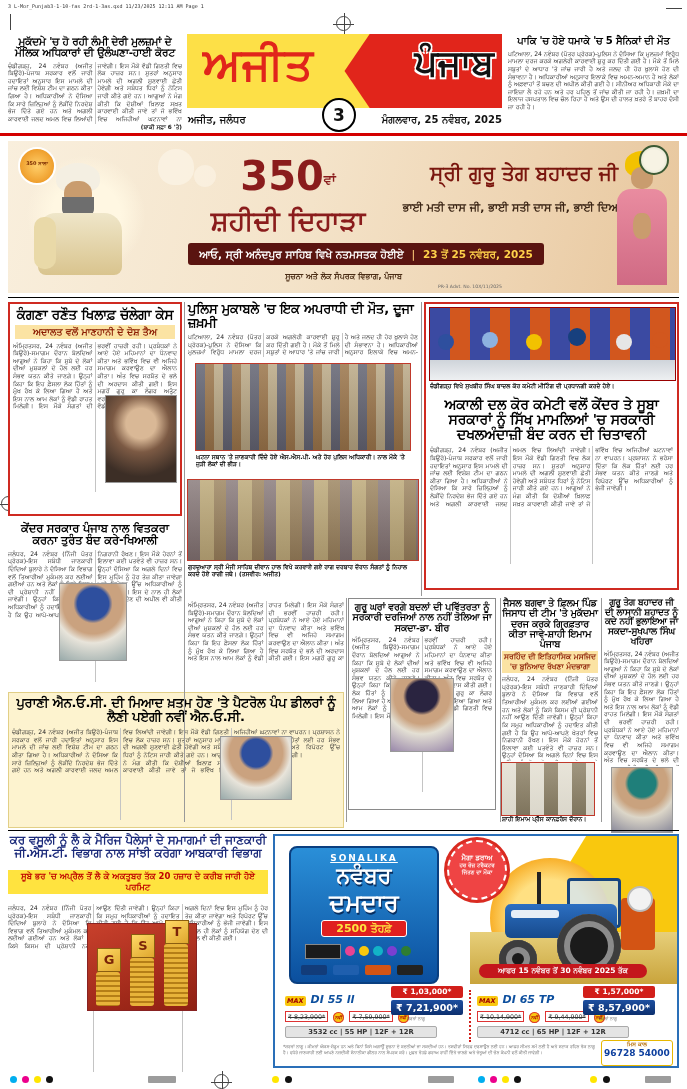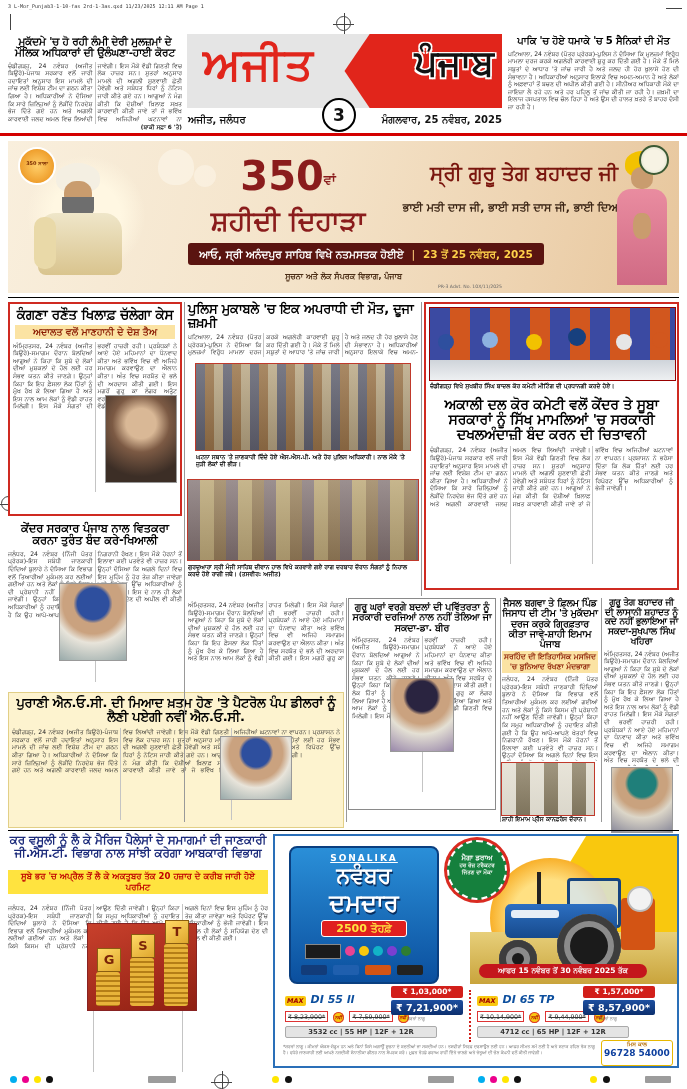--- a/index.html
+++ b/index.html
@@ -46,21 +46,21 @@
   <div class="reg" style="left:214px;top:1074px"></div>
   <div class="abs" style="left:10px;top:14px;width:1px;height:16px;background:#444"></div>
   <div class="abs" style="left:666px;top:8px;width:16px;height:1px;background:#444"></div>
 
   <div class="abs" style="left:8px;top:36px;width:174px;height:96px">
     <div class="hl ctr" style="font-size:10.5px">ਮੁਕੱਦਮੇ 'ਚ ਹੋ ਰਹੀ ਲੰਮੀ ਦੇਰੀ ਮੁਲਜ਼ਮਾਂ ਦੇ ਮੌਲਿਕ ਅਧਿਕਾਰਾਂ ਦੀ ਉਲੰਘਣਾ-ਹਾਈ ਕੋਰਟ</div>
     <div class="bd c2" style="height:62px;margin-top:3px">ਚੰਡੀਗੜ੍ਹ, 24 ਨਵੰਬਰ (ਅਜੀਤ ਬਿਊਰੋ)-ਪੰਜਾਬ ਸਰਕਾਰ ਵਲੋਂ ਜਾਰੀ ਹਦਾਇਤਾਂ ਅਨੁਸਾਰ ਇਸ ਮਾਮਲੇ ਦੀ ਜਾਂਚ ਲਈ ਵਿਸ਼ੇਸ਼ ਟੀਮ ਦਾ ਗਠਨ ਕੀਤਾ ਗਿਆ ਹੈ। ਅਧਿਕਾਰੀਆਂ ਨੇ ਦੱਸਿਆ ਕਿ ਸਾਰੇ ਜ਼ਿਲ੍ਹਿਆਂ ਨੂੰ ਲੋੜੀਂਦੇ ਨਿਰਦੇਸ਼ ਭੇਜ ਦਿੱਤੇ ਗਏ ਹਨ ਅਤੇ ਅਗਲੀ ਕਾਰਵਾਈ ਜਲਦ ਅਮਲ ਵਿਚ ਲਿਆਂਦੀ ਜਾਵੇਗੀ। ਇਸ ਮੌਕੇ ਵੱਡੀ ਗਿਣਤੀ ਵਿਚ ਲੋਕ ਹਾਜ਼ਰ ਸਨ। ਸੂਤਰਾਂ ਅਨੁਸਾਰ ਮਾਮਲੇ ਦੀ ਅਗਲੀ ਸੁਣਵਾਈ ਛੇਤੀ ਹੋਵੇਗੀ ਅਤੇ ਸਬੰਧਤ ਧਿਰਾਂ ਨੂੰ ਨੋਟਿਸ ਜਾਰੀ ਕੀਤੇ ਗਏ ਹਨ। ਆਗੂਆਂ ਨੇ ਮੰਗ ਕੀਤੀ ਕਿ ਦੋਸ਼ੀਆਂ ਖ਼ਿਲਾਫ਼ ਸਖ਼ਤ ਕਾਰਵਾਈ ਕੀਤੀ ਜਾਵੇ ਤਾਂ ਜੋ ਭਵਿੱਖ ਵਿਚ ਅਜਿਹੀਆਂ ਘਟਨਾਵਾਂ ਨਾ ਵਾਪਰਨ। ਪ੍ਰਸ਼ਾਸਨ ਨੇ ਭਰੋਸਾ ਦਿੱਤਾ ਕਿ ਲੋਕ ਹਿੱਤਾਂ ਲਈ ਹਰ ਸੰਭਵ ਯਤਨ ਕੀਤੇ ਜਾਣਗੇ ਅਤੇ ਰਿਪੋਰਟ ਉੱਚ ਅਧਿਕਾਰੀਆਂ ਨੂੰ ਭੇਜੀ ਜਾਵੇਗੀ।</div>
     <div style="font-size:5.8px;font-weight:700;text-align:right">(ਬਾਕੀ ਸਫ਼ਾ 6 'ਤੇ)</div>
   </div>
 
-  <div class="abs" style="left:187px;top:34px;width:315px;height:74px;background:#e5e5e5;overflow:hidden">
+  <div class="abs" style="left:187px;top:34px;width:315px;height:74px;background:#fde047;overflow:hidden">
     <div class="abs" style="inset:0;background:#e1251b;clip-path:polygon(58% 0,100% 0,100% 100%,58% 100%,50% 50%)"></div>
     <div class="abs" style="left:16px;top:4px;font-size:44px;font-weight:900;color:#e1251b;letter-spacing:1px">ਅਜੀਤ</div>
     <div class="abs" style="right:8px;top:8px;font-size:36px;font-weight:900;color:#121212;text-shadow:-1.5px -1.5px 0 #fff,1.5px -1.5px 0 #fff,-1.5px 1.5px 0 #fff,1.5px 1.5px 0 #fff">ਪੰਜਾਬ</div>
   </div>
   <div class="abs ctr" style="left:322px;top:98px;width:30px;height:30px;border:2.5px solid #000;border-radius:50%;background:#fff;font-size:17px;font-weight:900;line-height:30px;z-index:3">3</div>
   <div class="abs" style="left:188px;top:114px;font-size:10px;font-weight:700">ਅਜੀਤ, ਜਲੰਧਰ</div>
   <div class="abs" style="left:372px;top:114px;width:130px;text-align:right;font-size:10px;font-weight:700">ਮੰਗਲਵਾਰ, 25 ਨਵੰਬਰ, 2025</div>
 
   <div class="abs" style="left:508px;top:36px;width:171px;height:96px">
     <div class="hl ctr" style="font-size:10px">ਪਾਕਿ 'ਚ ਹੋਏ ਧਮਾਕੇ 'ਚ 5 ਸੈਨਿਕਾਂ ਦੀ ਮੌਤ</div>
@@ -226,21 +226,21 @@
           <div class="abs" style="left:96px;top:2px;width:10px;height:10px;border-radius:50%;background:#2e7d32"></div>
         </div>
         <div class="abs" style="left:10px;top:116px;width:126px;height:12px">
           <div class="abs" style="left:0;top:1px;width:26px;height:10px;background:#123c7a;border-radius:2px"></div>
           <div class="abs" style="left:32px;top:1px;width:26px;height:10px;background:#1f5fae;border-radius:2px"></div>
           <div class="abs" style="left:64px;top:1px;width:26px;height:10px;background:#d35414;border-radius:2px"></div>
           <div class="abs" style="left:96px;top:1px;width:26px;height:10px;background:#222;border-radius:2px"></div>
         </div>
       </div>
 
-      <div class="abs ctr" style="left:172px;top:4px;width:60px;height:60px;border-radius:50%;background:#15803d;border:2px dashed #fff;box-shadow:0 0 0 3px #d92b21;color:#fff;font-weight:700;padding-top:12px;box-sizing:border-box">
+      <div class="abs ctr" style="left:172px;top:4px;width:60px;height:60px;border-radius:50%;background:#ef4444;border:2px dashed #fff;box-shadow:0 0 0 3px #d92b21;color:#fff;font-weight:700;padding-top:12px;box-sizing:border-box">
         <div style="font-size:7px">ਮੈਗਾ ਡਰਾਅ</div>
         <div style="font-size:5.5px">ਹਰ ਰੋਜ਼ ਟਰੈਕਟਰ</div>
         <div style="font-size:5.5px">ਜਿੱਤਣ ਦਾ ਮੌਕਾ</div>
       </div>
 
       <div class="abs ctr" style="left:204px;top:128px;width:168px;height:14px;background:#c4161c;border-radius:7px;color:#fff;font-size:7.5px;font-weight:700;line-height:14px">ਆਫਰ 15 ਨਵੰਬਰ ਤੋਂ 30 ਨਵੰਬਰ 2025 ਤੱਕ</div>
     </div>
 
     <div class="abs" style="left:0;top:148px;width:100%;height:82px;background:#fff">
 

